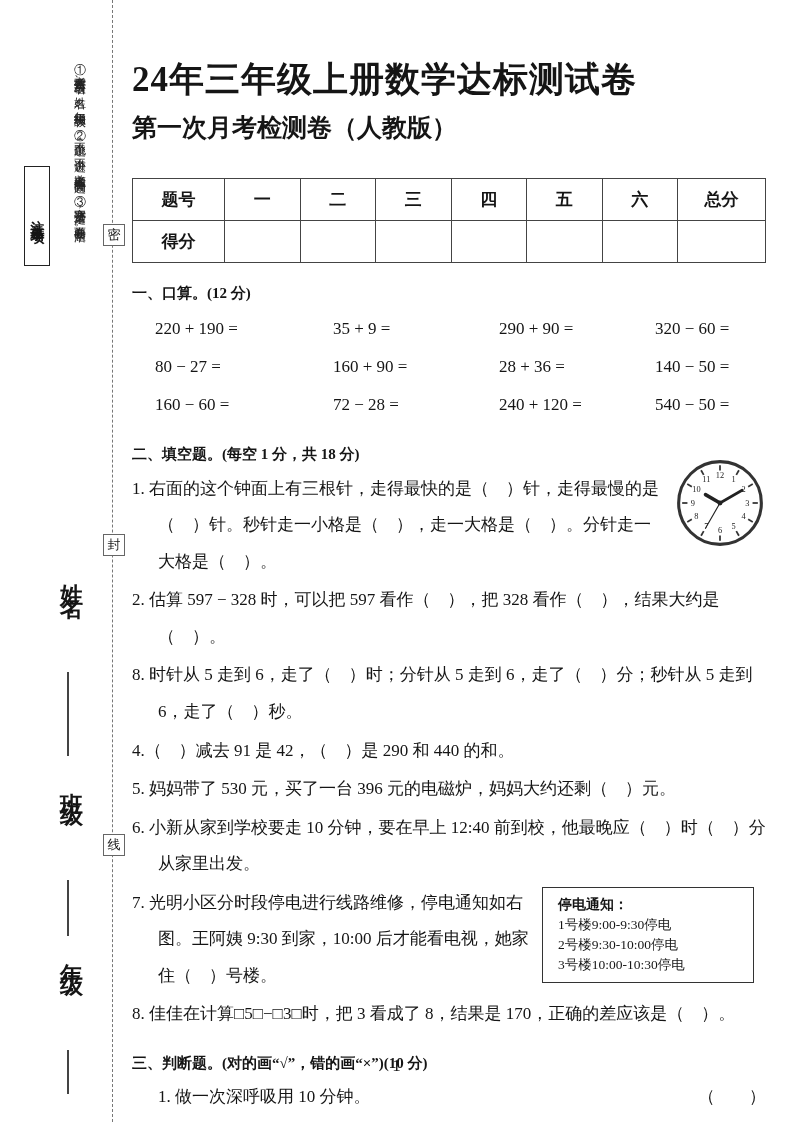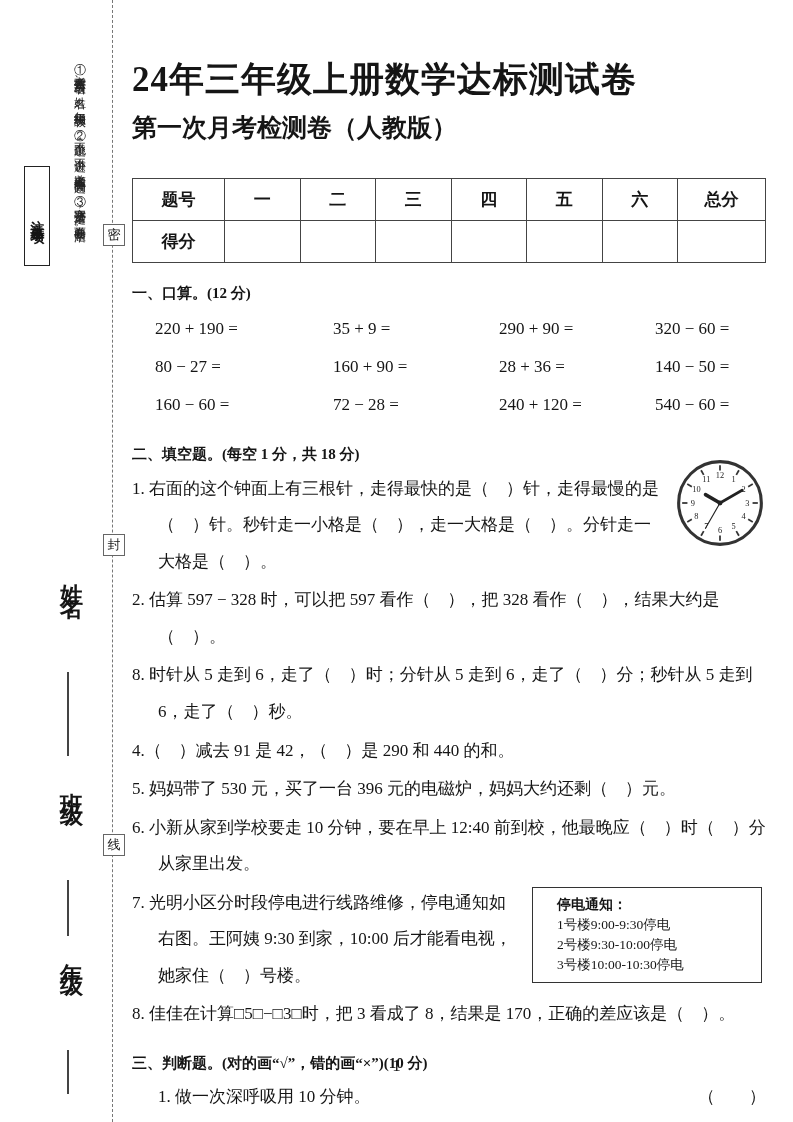--- a/index.html
+++ b/index.html
@@ -33,22 +33,22 @@
 
   .sec-title{font-size:15px;font-weight:bold;margin-top:16px;line-height:1.9}
   .oral{display:grid;grid-template-columns:178px 166px 156px 1fr;
     padding-left:23px;font-size:17px;line-height:2.25;margin-top:2px}
 
   .item{font-size:17px;line-height:2.15;padding-left:26px;text-indent:-26px;margin-top:2px}
   .clr{clear:right}
 
   .clock-wrap{float:right;width:88px;height:88px;margin:-12px 2px 4px 14px;text-indent:0}
 
-  .notice-box{float:right;width:180px;border:1.4px solid #333;padding:6px 24px;
-    margin:2px 4px 4px 12px;font-size:13.5px;line-height:1.5;text-indent:0}
+  .notice-box{float:right;width:180px;border:1.4px solid #333;padding:6px 15px;
+    margin:2px 12px 4px 12px;font-size:13.5px;line-height:1.5;text-indent:0}
   .nb-title{display:block;font-weight:bold;font-size:14px}
   .nb-line{display:block;white-space:nowrap}
 
   .judge{display:flex;justify-content:space-between;text-indent:0;padding-left:26px}
 
   .page-num{position:absolute;left:0;right:0;top:1056px;text-align:center;font-size:17px}
 </style>
 </head>
 <body>
 
@@ -119,21 +119,21 @@
     <span>35 + 9 =</span>
     <span>290 + 90 =</span>
     <span>320 − 60 =</span>
     <span>80 − 27 =</span>
     <span>160 + 90 =</span>
     <span>28 + 36 =</span>
     <span>140 − 50 =</span>
     <span>160 − 60 =</span>
     <span>72 − 28 =</span>
     <span>240 + 120 =</span>
-    <span>540 − 60 =</span>
+    <span>540 − 50 =</span>
   </div>
 
   <div class="sec-title">二、填空题。(每空 1 分，共 18 分)</div>
 
   <div class="item">
     <span class="clock-wrap">
       <svg viewBox="0 0 100 100" width="88" height="88">
         <circle cx="50" cy="50" r="47" fill="#fff" stroke="#333" stroke-width="3.5"></circle>
         <g stroke="#333" stroke-width="2">
           <line x1="50" y1="7" x2="50" y2="13"></line>

